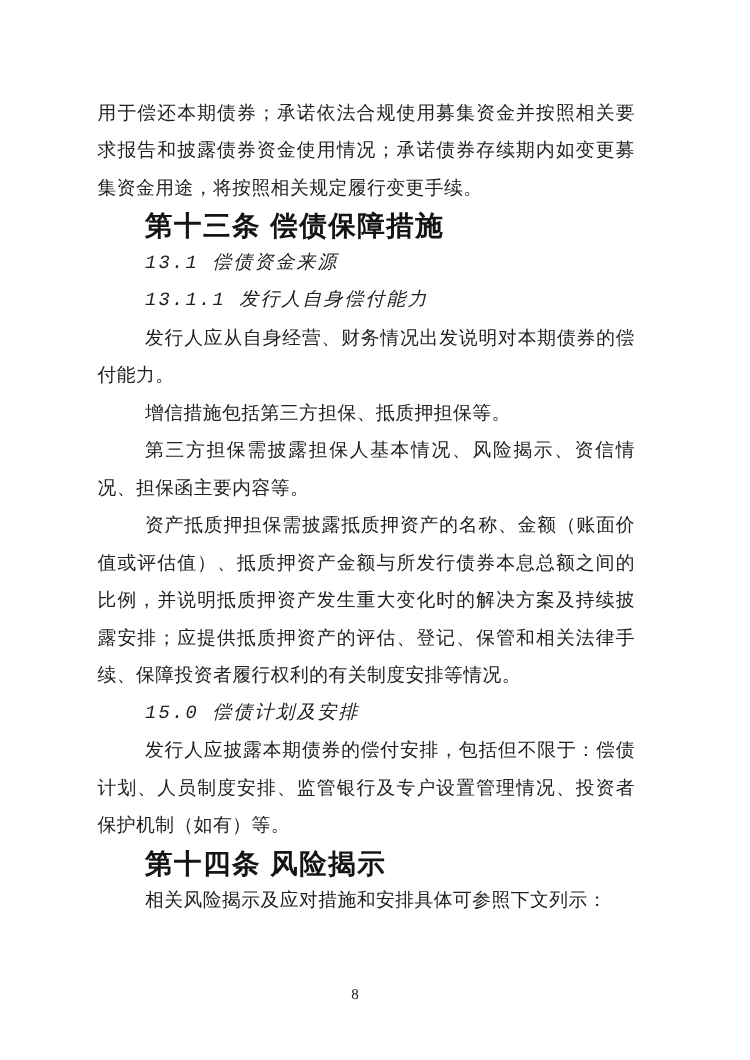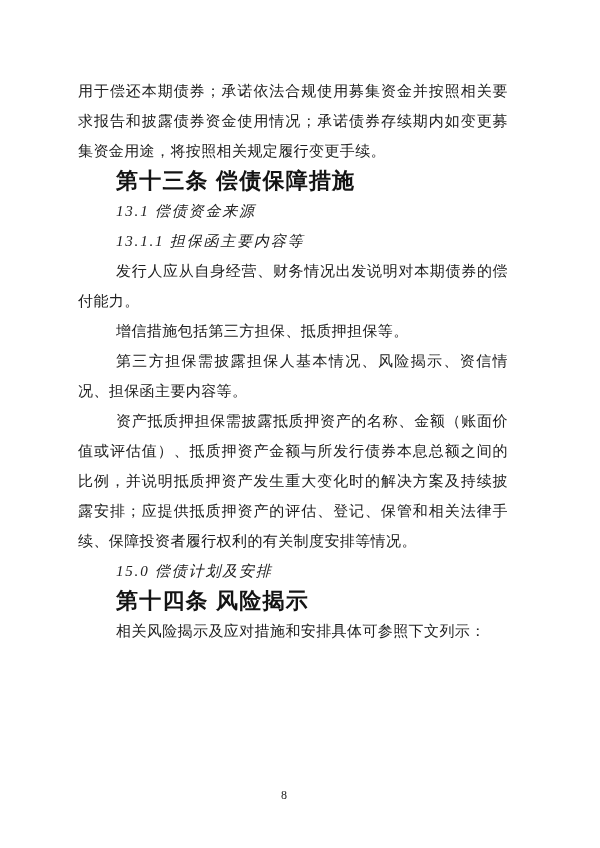--- a/index.html
+++ b/index.html
@@ -24,20 +24,21 @@
     letter-spacing: 0.4px;
     color: #212121;
     text-align: justify;
   }
   p.body.indent { text-indent: 38px; }
   p.sub {
     font-style: italic;
     text-indent: 38px;
     text-align: left;
     letter-spacing: 1.8px;
+    font-family: Liberation Mono, monospace;
   }
   p.heading {
     font-family: "Liberation Sans", sans-serif;
     font-weight: 700;
     font-size: 22px;
     letter-spacing: 1.2px;
     text-indent: 38px;
     text-align: left;
     color: #141414;
   }
@@ -54,23 +55,24 @@
   }
 </style>
 </head>
 <body>
 
 <div class="page">
   <div class="content">
       <p class="body">用于偿还本期债券；承诺依法合规使用募集资金并按照相关要求报告和披露债券资金使用情况；承诺债券存续期内如变更募集资金用途，将按照相关规定履行变更手续。</p>
       <p class="heading indent">第十三条 偿债保障措施</p>
       <p class="sub indent">13.1 偿债资金来源</p>
-      <p class="sub indent">13.1.1 担保函主要内容等</p>
+      <p class="sub indent">13.1.1 发行人自身偿付能力</p>
       <p class="body indent">发行人应从自身经营、财务情况出发说明对本期债券的偿付能力。</p>
       <p class="body indent">增信措施包括第三方担保、抵质押担保等。</p>
       <p class="body indent">第三方担保需披露担保人基本情况、风险揭示、资信情况、担保函主要内容等。</p>
       <p class="body indent">资产抵质押担保需披露抵质押资产的名称、金额（账面价值或评估值）、抵质押资产金额与所发行债券本息总额之间的比例，并说明抵质押资产发生重大变化时的解决方案及持续披露安排；应提供抵质押资产的评估、登记、保管和相关法律手续、保障投资者履行权利的有关制度安排等情况。</p>
       <p class="sub indent">15.0 偿债计划及安排</p>
+      <p class="body indent">发行人应披露本期债券的偿付安排，包括但不限于：偿债计划、人员制度安排、监管银行及专户设置管理情况、投资者保护机制（如有）等。</p>
       <p class="heading indent">第十四条 风险揭示</p>
       <p class="body indent">相关风险揭示及应对措施和安排具体可参照下文列示：</p>
     </div>
   <div class="page-number">8</div>
 </div>
 
 </body></html>

